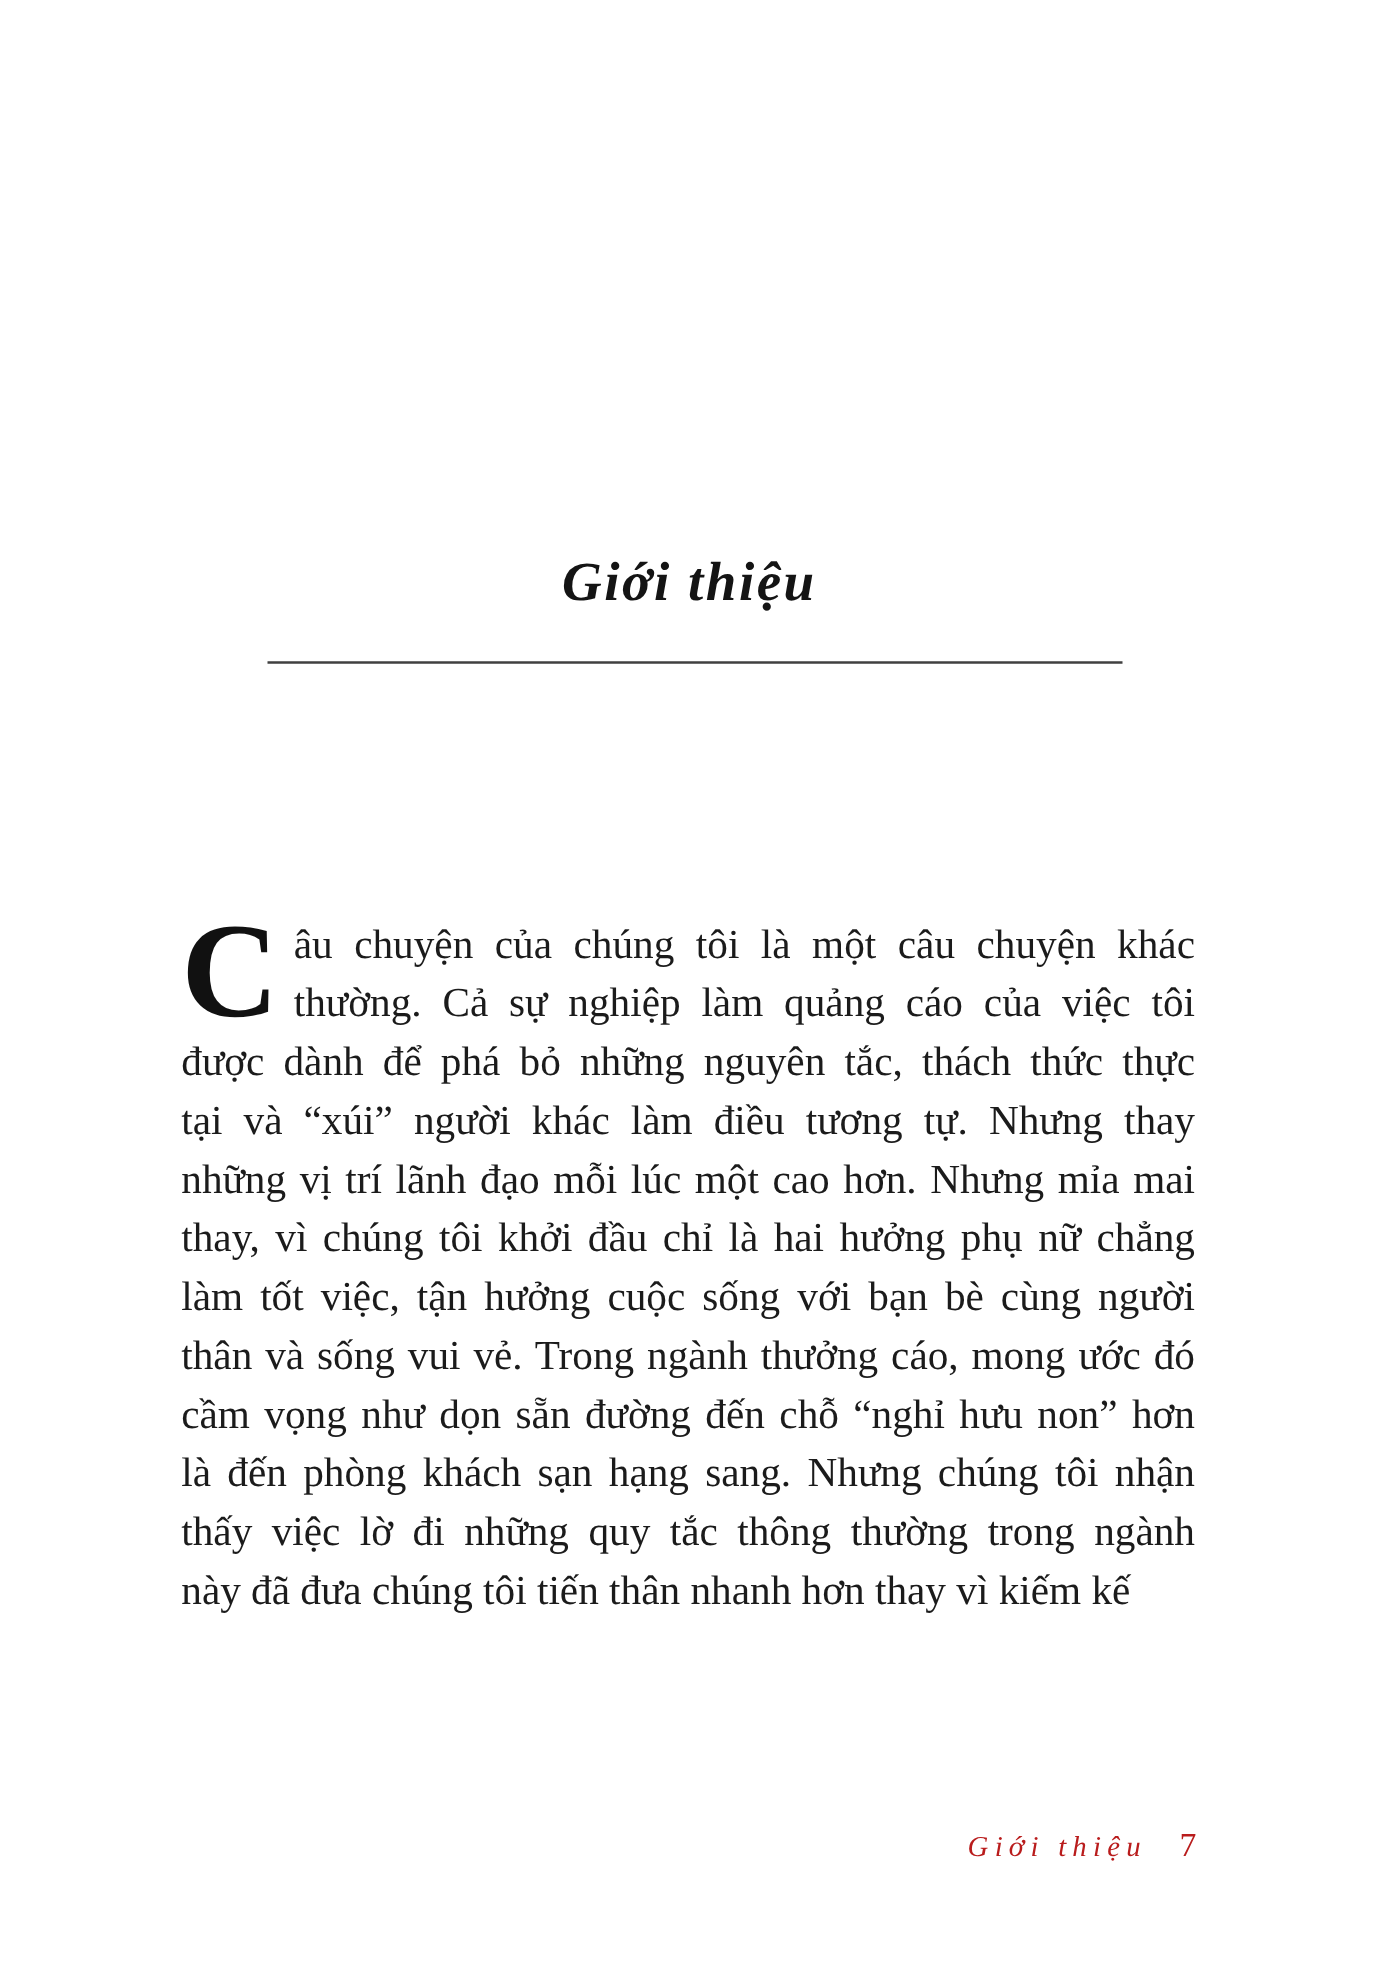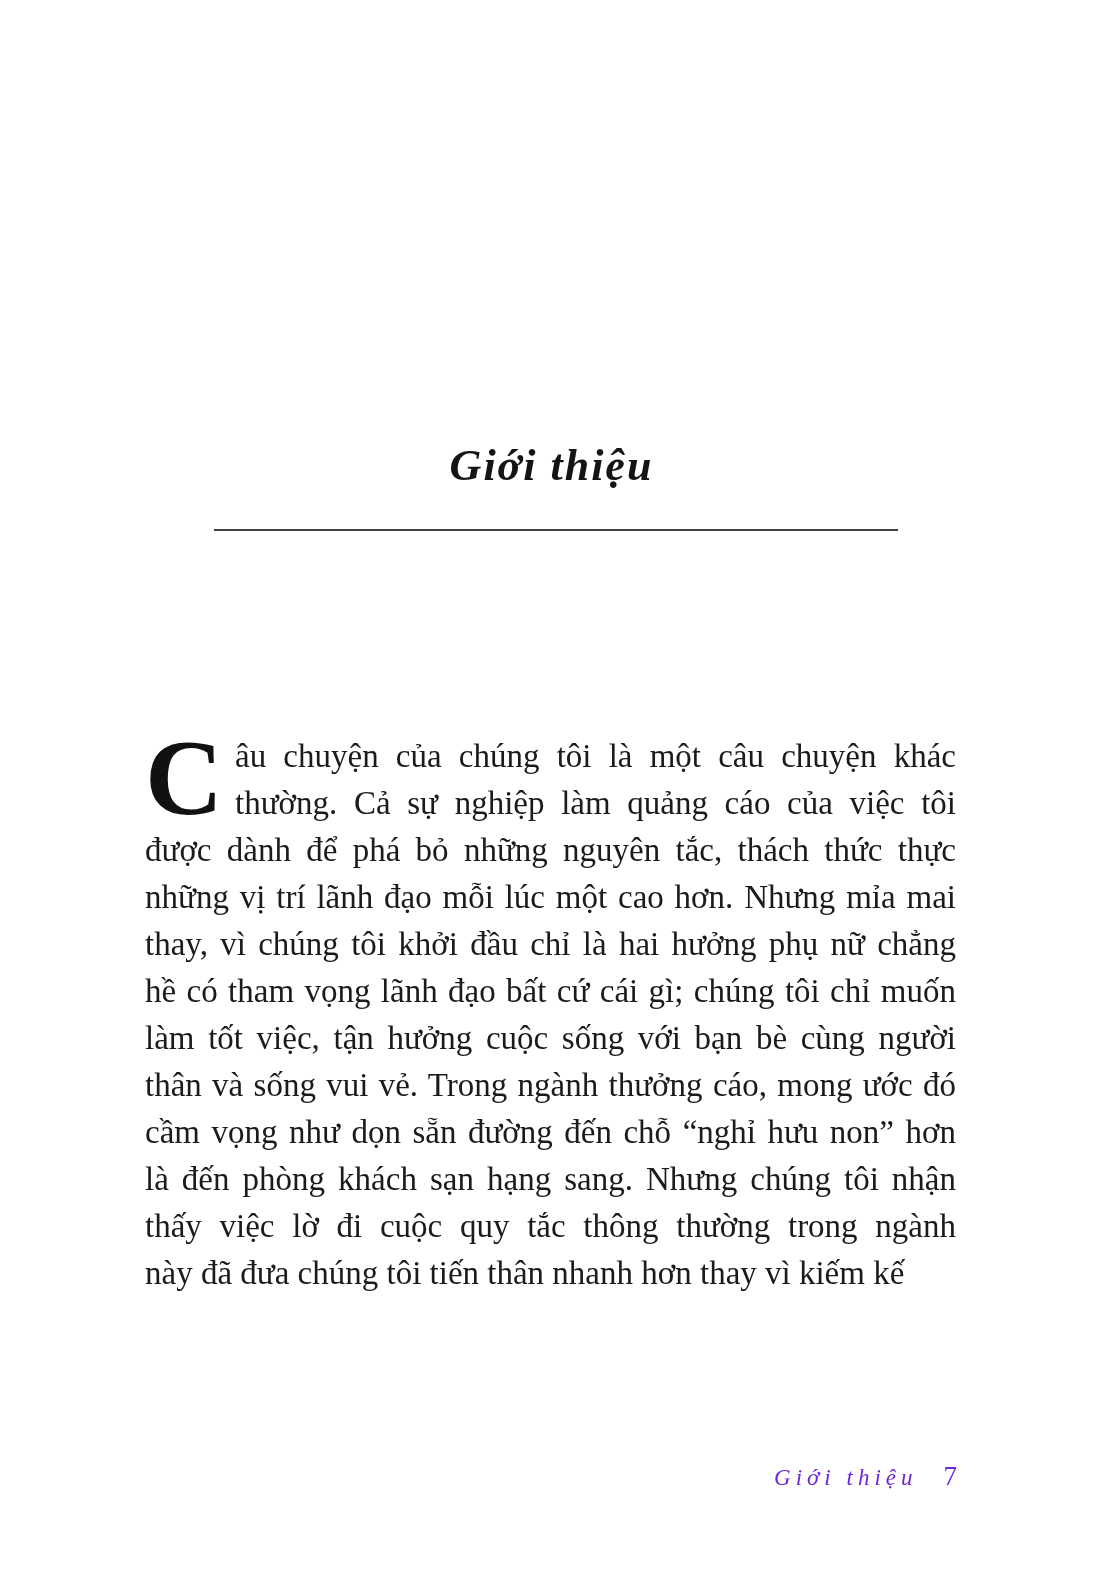--- a/index.html
+++ b/index.html
@@ -60,21 +60,21 @@
     margin-right: 12px;
     margin-top: 2px;
     color: #111111;
   }
   .page-footer {
     position: absolute;
     top: 1461px;
     right: 146px;
     text-align: center;
     white-space: nowrap;
-    color: #6d28d9;
+    color: #b91c1c;
   }
   .footer-label {
     font-style: italic;
     font-size: 23px;
     letter-spacing: 5px;
   }
   .footer-page-number {
     font-size: 27px;
     margin-left: 26px;
     letter-spacing: 0;
@@ -85,26 +85,26 @@
 
 <h1 class="chapter-title">Giới thiệu</h1>
 
 <div class="title-rule"></div>
 
 <div class="body-text">
   <span class="drop-cap">C</span>
   <div class="body-line">âu chuyện của chúng tôi là một câu chuyện khác</div>
   <div class="body-line">thường. Cả sự nghiệp làm quảng cáo của việc tôi</div>
   <div class="body-line">được dành để phá bỏ những nguyên tắc, thách thức thực</div>
+  <div class="body-line">tại và “xúi” người khác làm điều tương tự. Nhưng thay</div>
   <div class="body-line">những vị trí lãnh đạo mỗi lúc một cao hơn. Nhưng mỉa mai</div>
   <div class="body-line">thay, vì chúng tôi khởi đầu chỉ là hai hưởng phụ nữ chẳng</div>
-  <div class="body-line">hề có tham vọng lãnh đạo bất cứ cái gì; chúng tôi chỉ muốn</div>
   <div class="body-line">làm tốt việc, tận hưởng cuộc sống với bạn bè cùng người</div>
   <div class="body-line">thân và sống vui vẻ. Trong ngành thưởng cáo, mong ước đó</div>
   <div class="body-line">cầm vọng như dọn sẵn đường đến chỗ “nghỉ hưu non” hơn</div>
   <div class="body-line">là đến phòng khách sạn hạng sang. Nhưng chúng tôi nhận</div>
-  <div class="body-line">thấy việc lờ đi cuộc quy tắc thông thường trong ngành</div>
+  <div class="body-line">thấy việc lờ đi những quy tắc thông thường trong ngành</div>
   <div class="body-line last">này đã đưa chúng tôi tiến thân nhanh hơn thay vì kiếm kế</div>
 </div>
 
 <div class="page-footer">
   <span class="footer-label">Giới thiệu</span><span class="footer-page-number">7</span>
 </div>
 
 </body></html>

